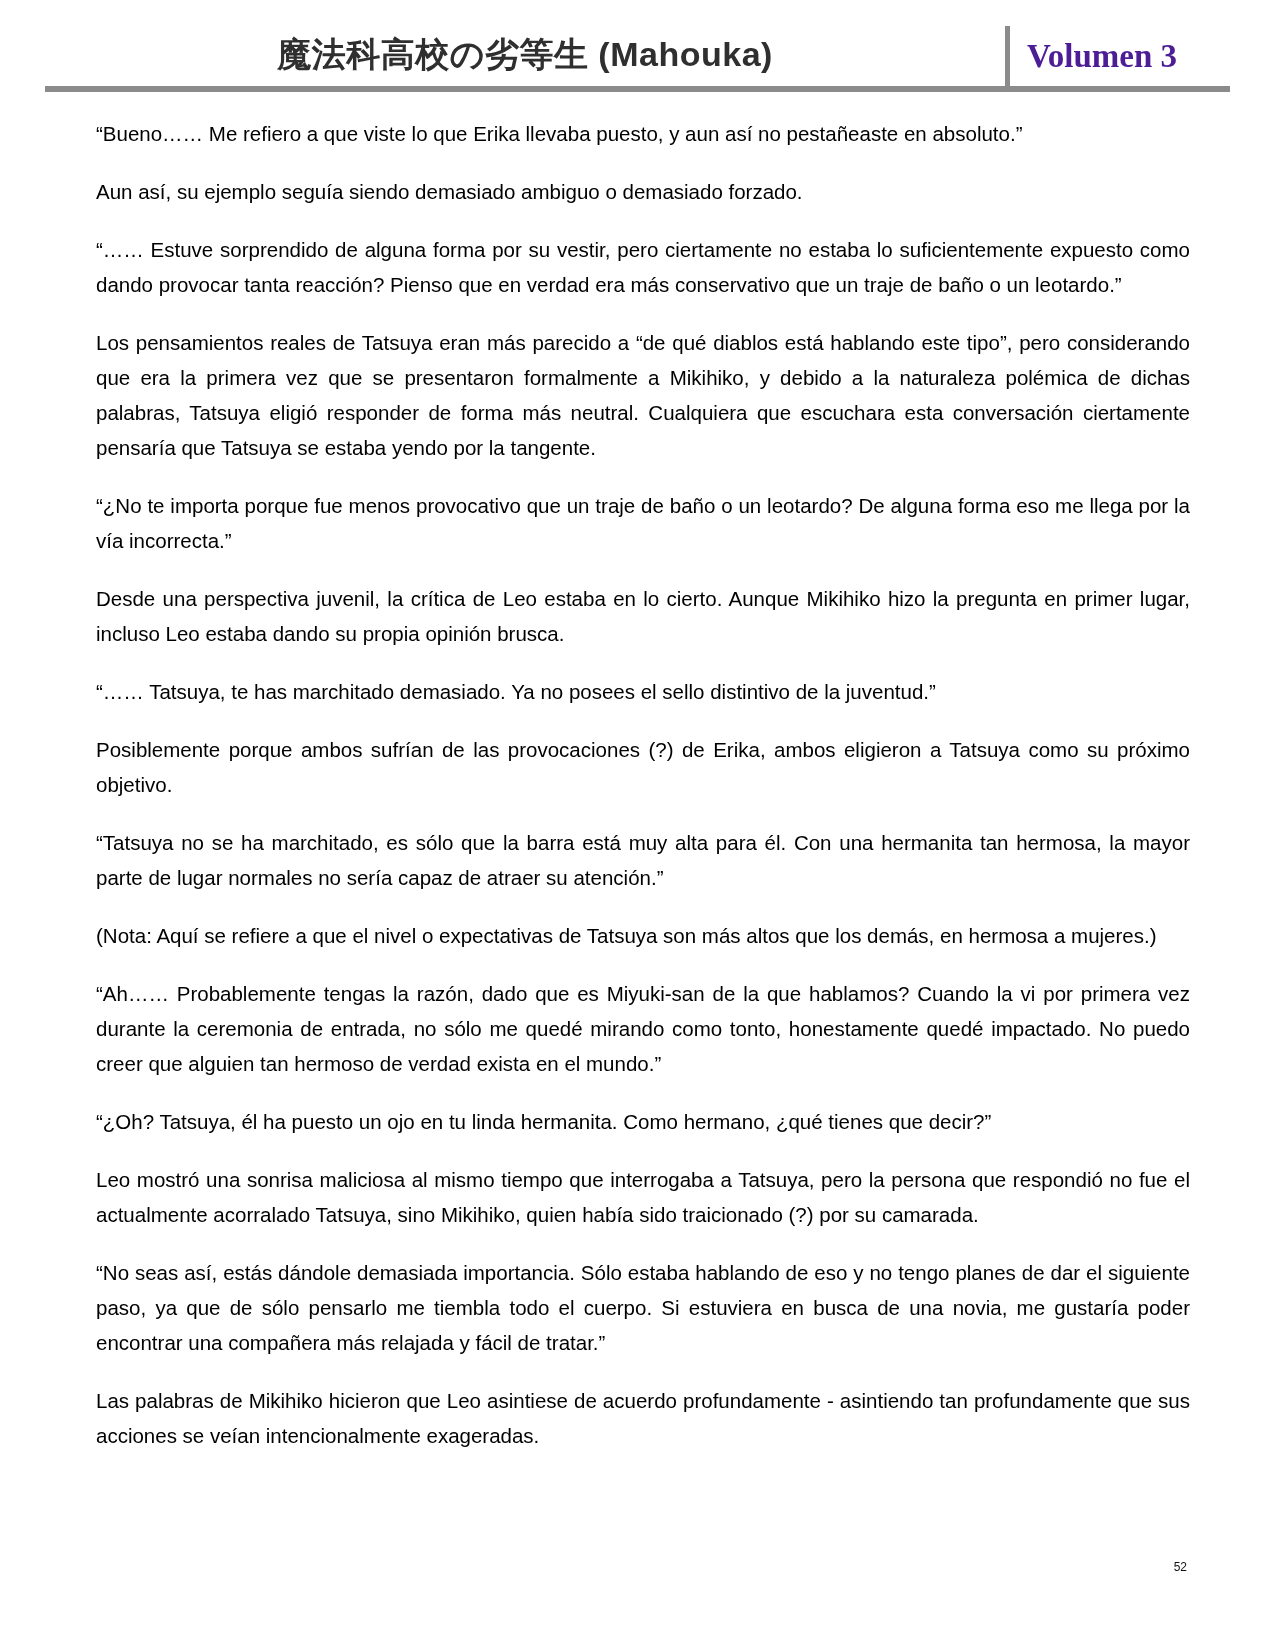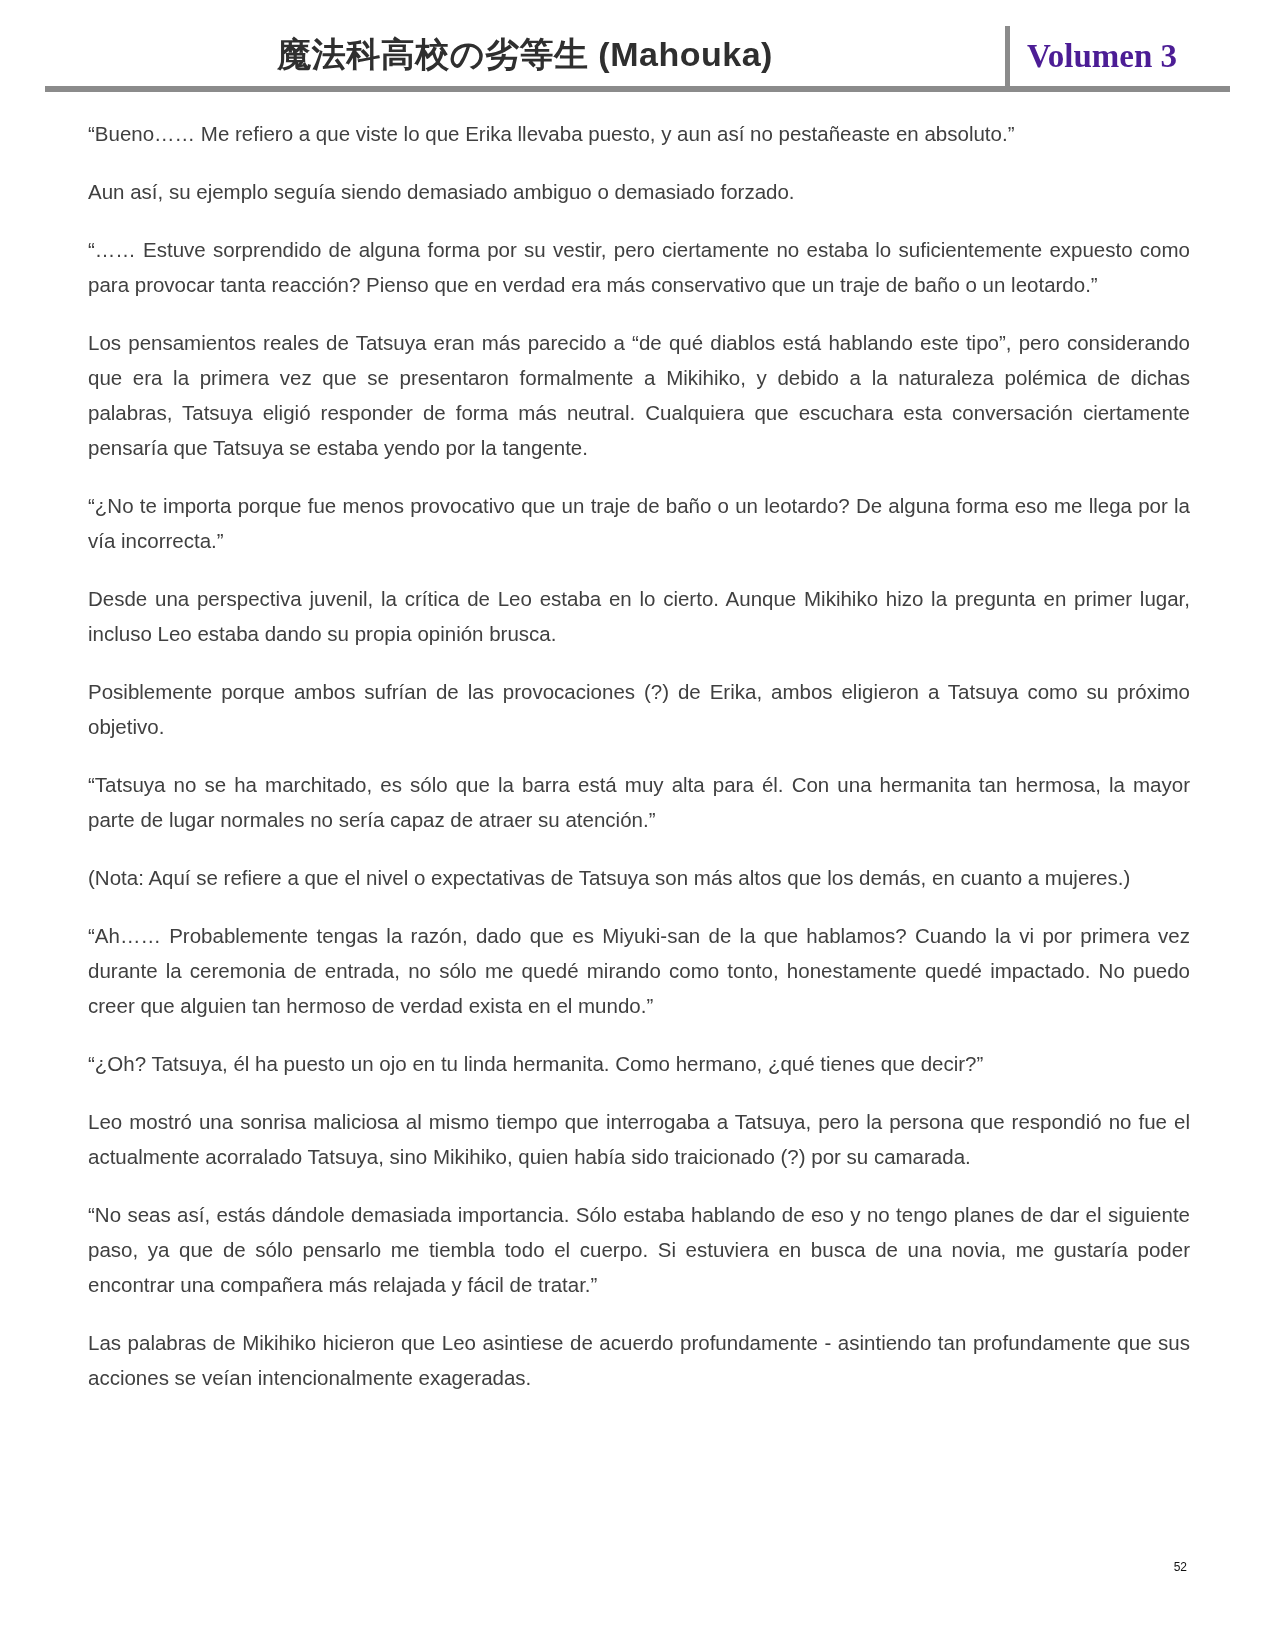--- a/index.html
+++ b/index.html
@@ -52,24 +52,24 @@
     font-weight: bold;
     font-size: 33px;
     color: #4c1d95;
     white-space: nowrap;
   }
   
   .content {
     padding: 24px 85px 0 88px;
   }
   .content p {
-    margin: 0 0 23px 0;
+    margin: 0 0 23px 8px;
     font-size: 20.5px;
     line-height: 35px;
-    color: #404040;
+    color: #000000;
     text-align: justify;
   }
   
   .page-number {
     position: absolute;
     top: 1560px;
     right: 88px;
     font-size: 12px;
     color: #111111;
   }
@@ -84,27 +84,28 @@
       <span class="page-title">魔法科高校の劣等生 (Mahouka)</span>
     </div>
     <div class="header-right">
       <span class="volume-label">Volumen 3</span>
     </div>
   </div>
 
   <div class="content">
     <p>“Bueno…… Me refiero a que viste lo que Erika llevaba puesto, y aun así no pestañeaste en absoluto.”</p>
     <p>Aun así, su ejemplo seguía siendo demasiado ambiguo o demasiado forzado.</p>
-    <p>“…… Estuve sorprendido de alguna forma por su vestir, pero ciertamente no estaba lo suficientemente expuesto como para provocar tanta reacción? Pienso que en verdad era más conservativo que un traje de baño o un leotardo.”</p>
+    <p>“…… Estuve sorprendido de alguna forma por su vestir, pero ciertamente no estaba lo suficientemente expuesto como dando provocar tanta reacción? Pienso que en verdad era más conservativo que un traje de baño o un leotardo.”</p>
     <p>Los pensamientos reales de Tatsuya eran más parecido a “de qué diablos está hablando este tipo”, pero considerando que era la primera vez que se presentaron formalmente a Mikihiko, y debido a la naturaleza polémica de dichas palabras, Tatsuya eligió responder de forma más neutral. Cualquiera que escuchara esta conversación ciertamente pensaría que Tatsuya se estaba yendo por la tangente.</p>
     <p>“¿No te importa porque fue menos provocativo que un traje de baño o un leotardo? De alguna forma eso me llega por la vía incorrecta.”</p>
     <p>Desde una perspectiva juvenil, la crítica de Leo estaba en lo cierto. Aunque Mikihiko hizo la pregunta en primer lugar, incluso Leo estaba dando su propia opinión brusca.</p>
+    <p>“…… Tatsuya, te has marchitado demasiado. Ya no posees el sello distintivo de la juventud.”</p>
     <p>Posiblemente porque ambos sufrían de las provocaciones (?) de Erika, ambos eligieron a Tatsuya como su próximo objetivo.</p>
     <p>“Tatsuya no se ha marchitado, es sólo que la barra está muy alta para él. Con una hermanita tan hermosa, la mayor parte de lugar normales no sería capaz de atraer su atención.”</p>
-    <p>(Nota: Aquí se refiere a que el nivel o expectativas de Tatsuya son más altos que los demás, en cuanto a mujeres.)</p>
+    <p>(Nota: Aquí se refiere a que el nivel o expectativas de Tatsuya son más altos que los demás, en hermosa a mujeres.)</p>
     <p>“Ah…… Probablemente tengas la razón, dado que es Miyuki-san de la que hablamos? Cuando la vi por primera vez durante la ceremonia de entrada, no sólo me quedé mirando como tonto, honestamente quedé impactado. No puedo creer que alguien tan hermoso de verdad exista en el mundo.”</p>
     <p>“¿Oh? Tatsuya, él ha puesto un ojo en tu linda hermanita. Como hermano, ¿qué tienes que decir?”</p>
     <p>Leo mostró una sonrisa maliciosa al mismo tiempo que interrogaba a Tatsuya, pero la persona que respondió no fue el actualmente acorralado Tatsuya, sino Mikihiko, quien había sido traicionado (?) por su camarada.</p>
     <p>“No seas así, estás dándole demasiada importancia. Sólo estaba hablando de eso y no tengo planes de dar el siguiente paso, ya que de sólo pensarlo me tiembla todo el cuerpo. Si estuviera en busca de una novia, me gustaría poder encontrar una compañera más relajada y fácil de tratar.”</p>
     <p>Las palabras de Mikihiko hicieron que Leo asintiese de acuerdo profundamente - asintiendo tan profundamente que sus acciones se veían intencionalmente exageradas.</p>
   </div>
 
   <div class="page-number">52</div>
 
 </div>

